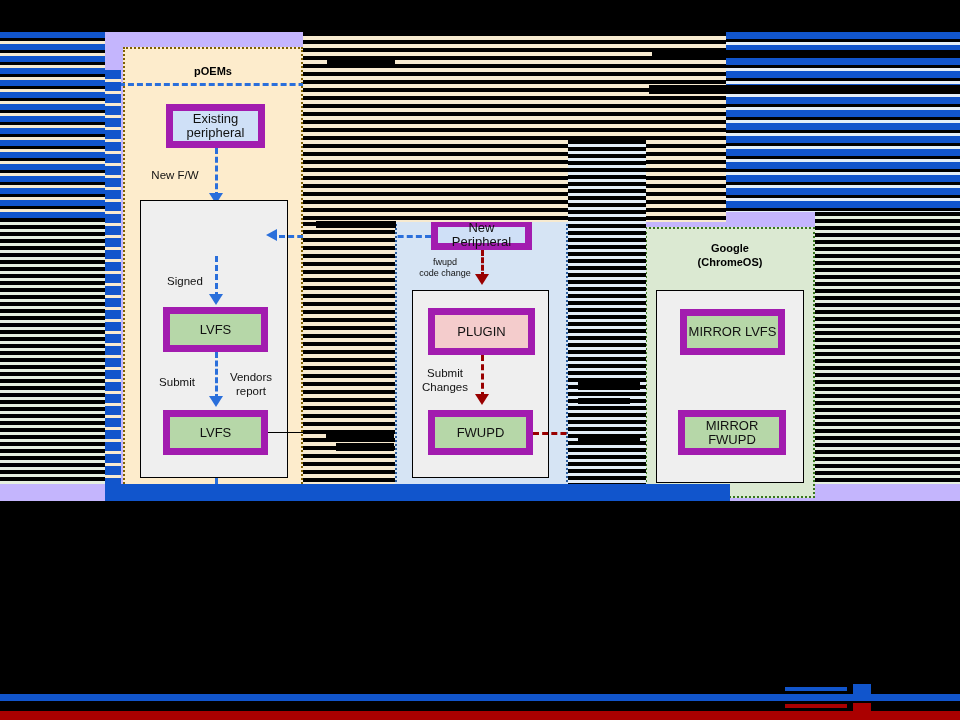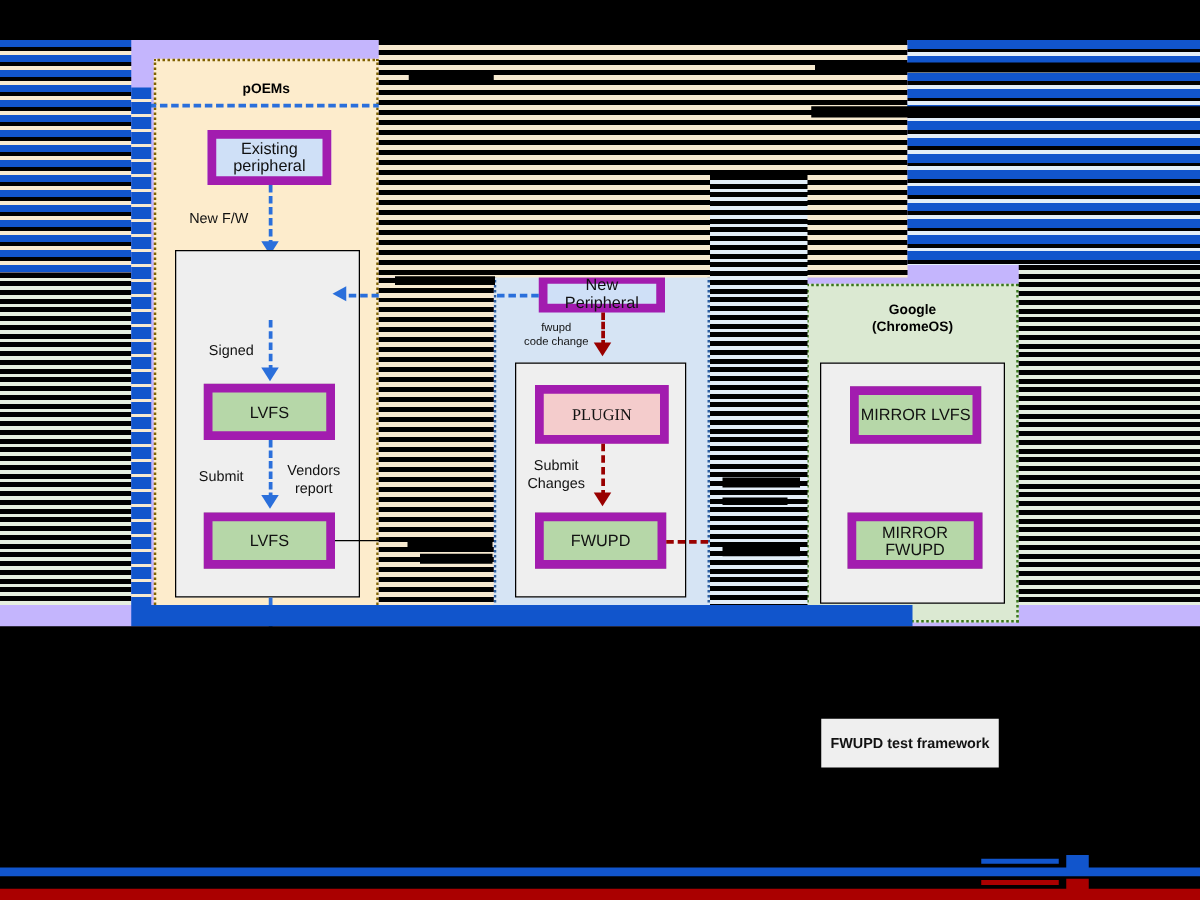--- a/index.html
+++ b/index.html
@@ -89,21 +89,21 @@
     <div class="hline" style="left:279px;top:220px;width:152px;border-top-color:#2a6fdb;"></div>
     <div class="arrowleft" style="left:266px;top:214px;border-right:11px solid #2a6fdb;"></div>
 
     <div class="vline" style="left:481px;top:235px;height:28px;border-left-color:#990000;"></div>
     <div class="arrowdown" style="left:475px;top:259px;border-top:11px solid #990000;"></div>
     <div class="lbl" style="left:412px;top:242px;width:66px;font-size:9px;line-height:11px;white-space:pre-line;">fwupd
 code change</div>
 
     <div class="panel" style="left:412px;top:275px;width:137px;height:188px;"></div>
 
-    <div class="nodebox" style="left:428px;top:293px;width:107px;height:47px;background:#f4cccc;font-family:Liberation Serif, serif;">PLUGIN</div>
+    <div class="nodebox" style="left:428px;top:293px;width:107px;height:47px;background:#f4cccc;">PLUGIN</div>
 
     <div class="vline" style="left:481px;top:340px;height:43px;border-left-color:#990000;"></div>
     <div class="arrowdown" style="left:475px;top:379px;border-top:11px solid #990000;"></div>
     <div class="lbl" style="left:414px;top:351px;width:62px;white-space:pre-line;">Submit
 Changes</div>
 
     <div class="nodebox" style="left:428px;top:395px;width:105px;height:45px;background:#b6d7a8;">FWUPD</div>
 
     <div class="hline" style="left:533px;top:417px;width:125px;border-top-color:#990000;"></div>
     <div class="arrowright" style="left:656px;top:411px;border-left:11px solid #990000;"></div>
@@ -152,22 +152,20 @@
   <div class="solidbar" style="left:578px;top:398px;width:52px;height:6px;background:#000;"></div>
   <div class="solidbar" style="left:578px;top:437px;width:62px;height:8px;background:#000;"></div>
   <div class="solidbar" style="left:326px;top:430px;width:68px;height:8px;background:#000;"></div>
   <div class="solidbar" style="left:336px;top:443px;width:58px;height:8px;background:#000;"></div>
 
   <div class="solidbar" style="left:105px;top:484px;width:625px;height:8px;background:#1155cc;"></div>
   <div class="solidbar" style="left:105px;top:492px;width:625px;height:9px;background:#1155cc;"></div>
 
   <div class="solidbar" style="left:0;top:501px;width:960px;height:219px;background:#000;"></div>
 
-  <div class="nodebox" style="left:657px;top:575px;width:142px;height:39px;background:#efefef;border:none;
-              font-weight:bold;font-size:11.5px;">FWUPD test framework</div>
 
   <div class="solidbar" style="left:0;top:694px;width:960px;height:7px;background:#1155cc;"></div>
   <div class="solidbar" style="left:0;top:711px;width:960px;height:9px;background:#aa0000;"></div>
   <div class="solidbar" style="left:785px;top:687px;width:62px;height:4px;background:#1155cc;"></div>
   <div class="solidbar" style="left:853px;top:684px;width:18px;height:16px;background:#1155cc;"></div>
   <div class="solidbar" style="left:785px;top:704px;width:62px;height:4px;background:#aa0000;"></div>
   <div class="solidbar" style="left:853px;top:703px;width:18px;height:15px;background:#aa0000;"></div>
 
 </div>
 

